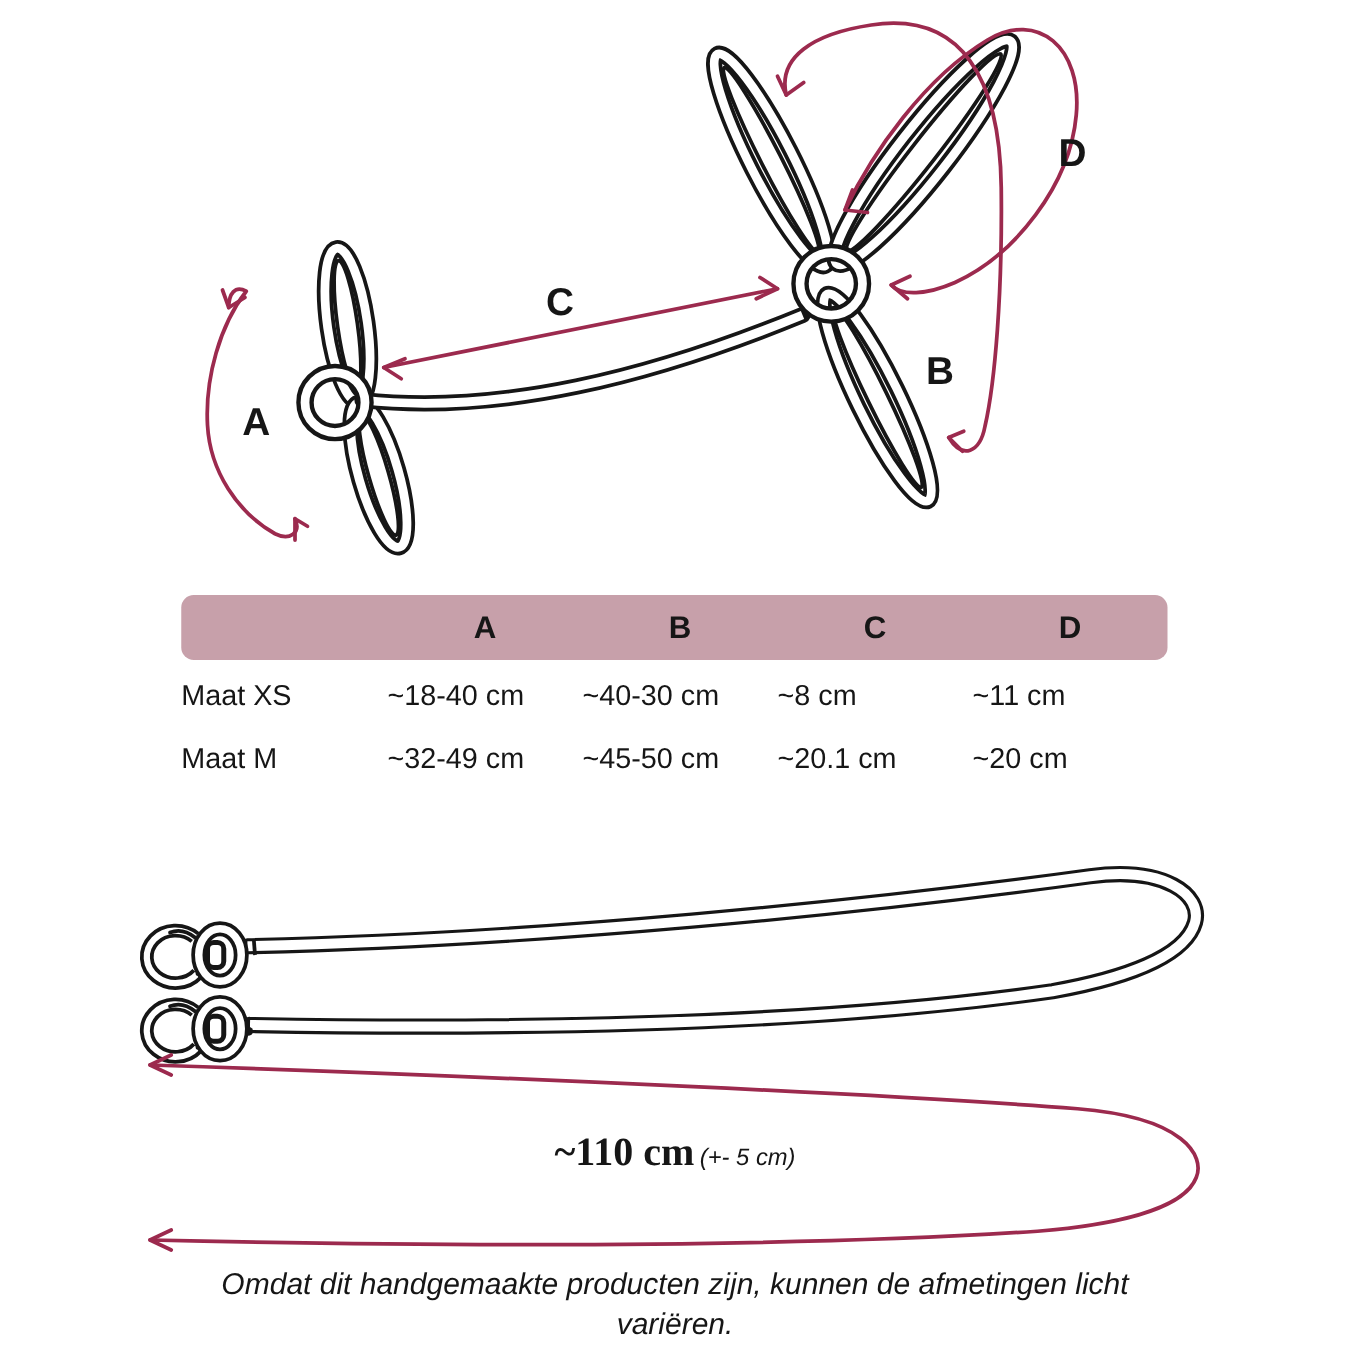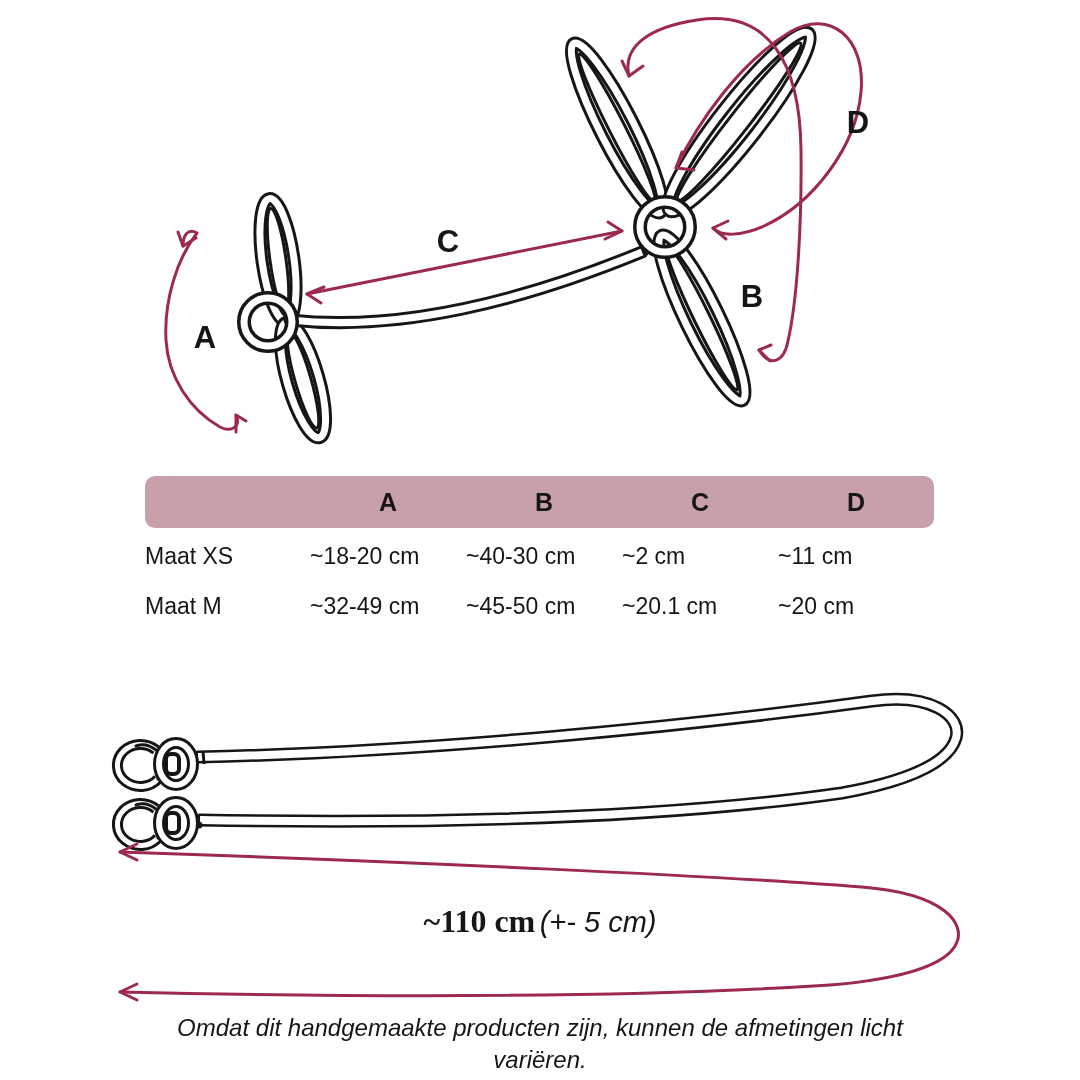--- a/index.html
+++ b/index.html
@@ -27,21 +27,21 @@
   .t-row{
     height:50px;display:grid;grid-template-columns:165px repeat(4,1fr);
     align-items:center;font-size:23px;
   }
   .t-rows{padding-top:3px;}
 
   .length-line{
     position:absolute;left:0;width:100%;top:903px;text-align:center;
   }
   .length-bold{font-weight:700;font-size:32px;font-family:Liberation Serif, serif;}
-  .length-tol{font-style:italic;font-size:29px;}
+  .length-tol{font-style:italic;font-size:19px;}
 
   .footnote{
     position:absolute;left:0;right:0;top:1008px;text-align:center;
     font-style:italic;font-size:24px;line-height:1.35;
   }
   .footnote .inner{max-width:780px;margin:4px auto;}
 </style>
 </head>
 <body>
 
@@ -120,23 +120,23 @@
     <div class="t-head">
       <div></div>
       <div>A</div>
       <div>B</div>
       <div>C</div>
       <div>D</div>
     </div>
     <div class="t-rows">
       <div class="t-row">
         <div>Maat XS</div>
-        <div>~18-20 cm</div>
+        <div>~18-40 cm</div>
         <div>~40-30 cm</div>
-        <div>~2 cm</div>
+        <div>~8 cm</div>
         <div>~11 cm</div>
       </div>
       <div class="t-row">
         <div>Maat M</div>
         <div>~32-49 cm</div>
         <div>~45-50 cm</div>
         <div>~20.1 cm</div>
         <div>~20 cm</div>
       </div>
     </div>

